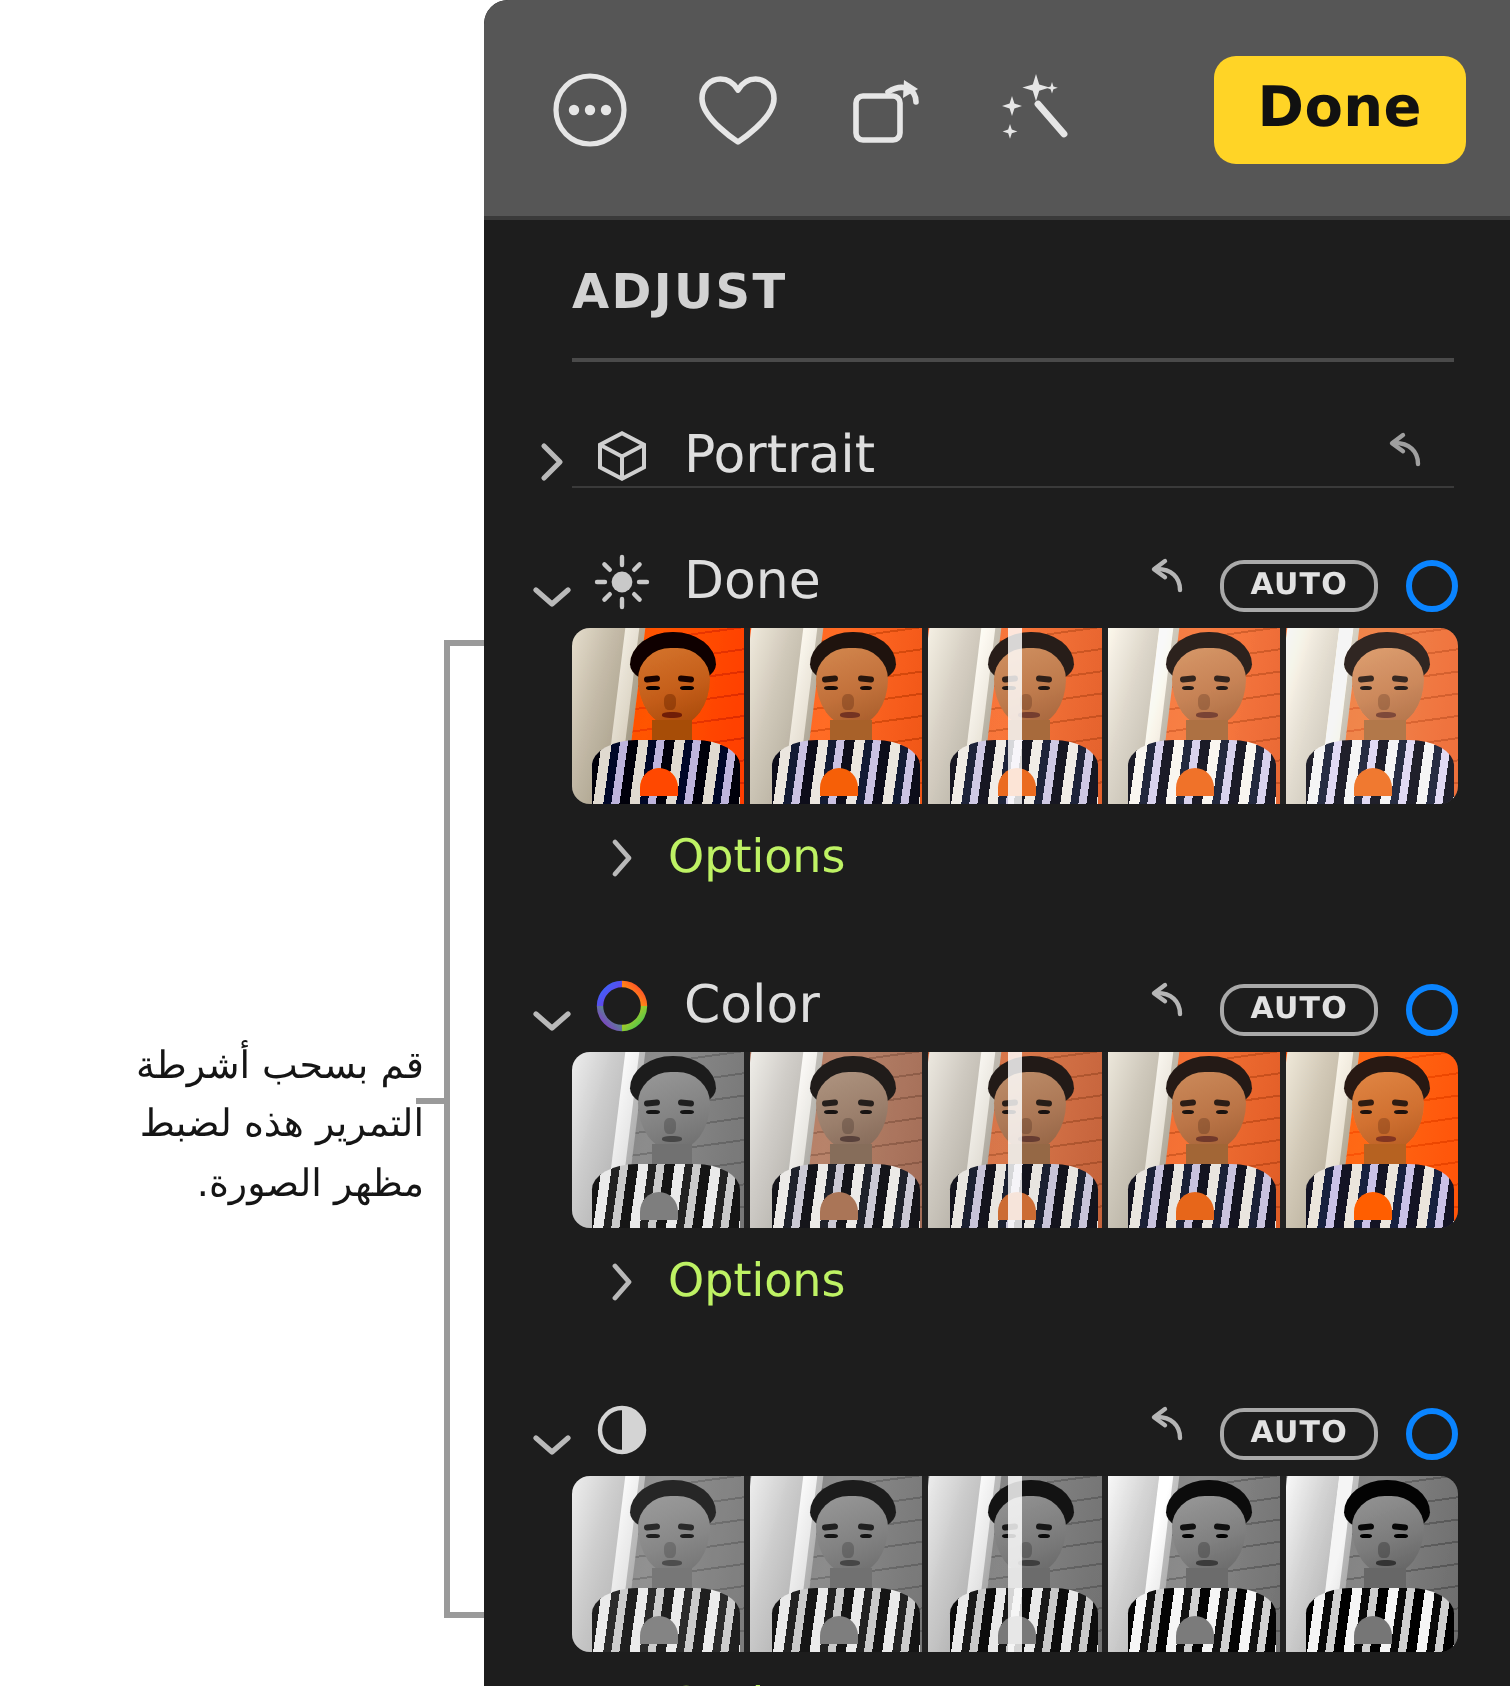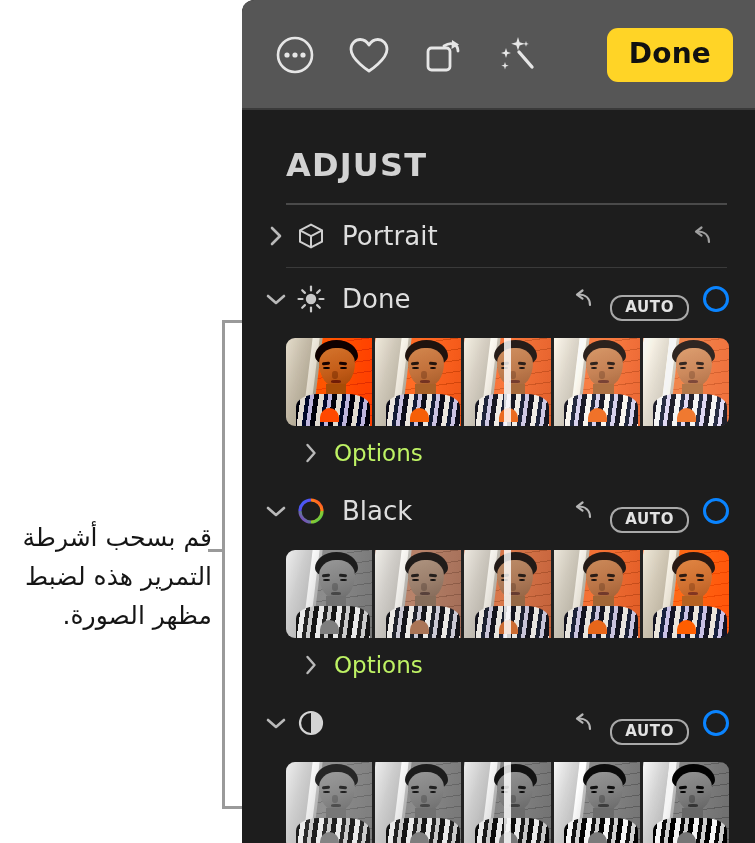--- a/index.html
+++ b/index.html
@@ -23,21 +23,21 @@
     height: 843px;
     background: #ffffff;
   }
   #callout-text {
     position: absolute;
     right: 30px;
     top: 519px;
     width: 190px;
     text-align: right;
     direction: rtl;
-    font-size: 25px;
+    font-size: 19px;
     line-height: 1.55;
     color: #151515;
     font-family: "DejaVu Sans", "Liberation Sans", sans-serif;
   }
   
   #callout-bracket {
     position: absolute;
     left: 222px;
     top: 320px;
     width: 20px;
@@ -109,34 +109,34 @@
     cursor: pointer;
     letter-spacing: 0.2px;
   }
 
   
   #adjust-panel {
     padding: 0 20px 0 20px;
   }
   #adjust-title {
     color: #d2d2d2;
-    font-size: 32px;
+    font-size: 24px;
     font-weight: 600;
     letter-spacing: 1.2px;
-    padding: 36px 0 0 24px;
+    padding: 22px 0 0 24px;
   }
   #adjust-divider {
     height: 2px;
     background: #4a4a4a;
     margin: 19px 8px 0 24px;
   }
 
   .section-row {
     display: flex;
-    align-items: center;
+    align-items: flex-end;
     height: 62px;
     padding-left: 2px;
     padding-right: 6px;
     cursor: pointer;
   }
   .chev {
     width: 24px;
     flex: 0 0 24px;
     display: flex;
     align-items: center;
@@ -639,21 +639,21 @@
               <stop offset="0%" stop-color="#8a2bd8"></stop>
                 <stop offset="100%" stop-color="#34c759"></stop>
             </linearGradient>
           </defs>
           <path d="M15 4 A11 11 0 0 1 26 15" fill="none" stroke="url(#cw2)" stroke-width="3.2"></path>
           <path d="M26 15 A11 11 0 0 1 15 26" fill="none" stroke="url(#cw3)" stroke-width="3.2"></path>
           <path d="M15 26 A11 11 0 0 1 4 15" fill="none" stroke="url(#cw4)" stroke-width="3.2"></path>
           <path d="M4 15 A11 11 0 0 1 15 4" fill="none" stroke="url(#cw1)" stroke-width="3.2"></path>
         </svg>
       </div>
-      <div class="sec-label">Black</div>
+      <div class="sec-label">Color</div>
       <div class="sec-spacer"></div>
       <div class="reset-btn">
         <svg width="26" height="26" viewBox="0 0 26 26">
           <path d="M20 19 C20 12.5 15.5 8.5 8.5 8.5" fill="none" stroke="#b6b6b6" stroke-width="2.2" stroke-linecap="round"></path>
           <path d="M12.5 4.5 L7 8.6 L12.5 12.6" fill="none" stroke="#b6b6b6" stroke-width="2.2" stroke-linecap="round" stroke-linejoin="round"></path>
         </svg>
       </div>
       <div class="auto-badge">AUTO</div>
       <div class="toggle-ring"></div>
     </div>

